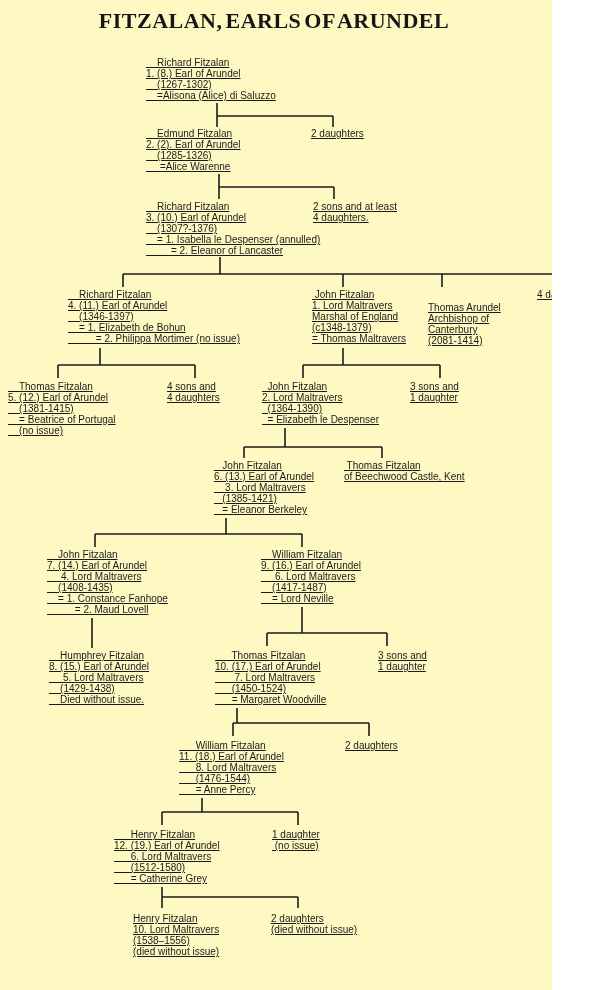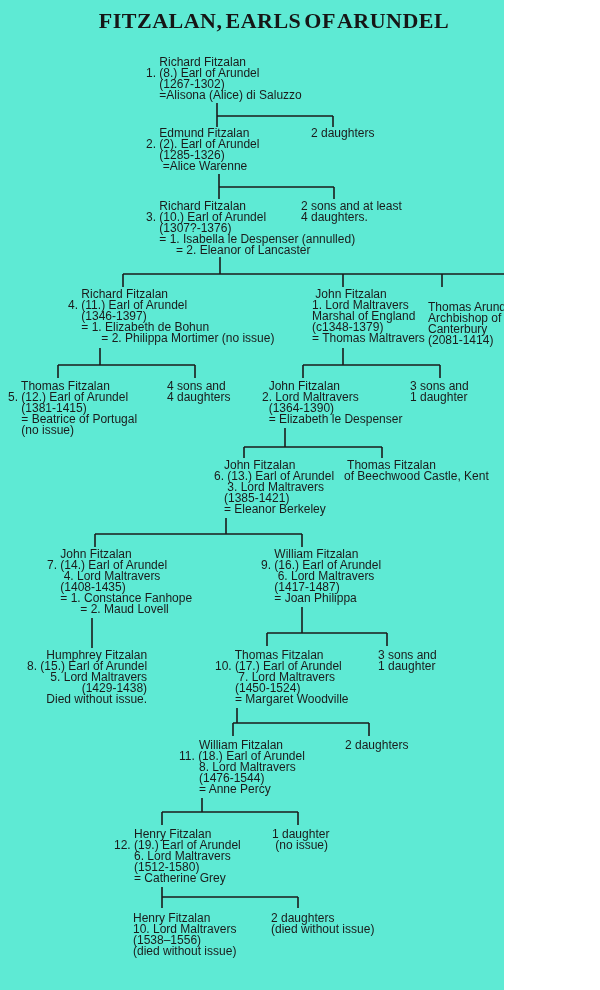--- a/index.html
+++ b/index.html
@@ -2,23 +2,23 @@
 <html><head>
 <meta charset="utf-8">
 <style>
   html, body {
     margin: 0;
     padding: 0;
     background: #ffffff;
   }
   .canvas {
     position: relative;
-    width: 504px;
+    width: 552px;
     height: 990px;
-    background: #5eead4;
+    background: #fef9c3;
     overflow: hidden;
     font-family: "Liberation Sans", "DejaVu Sans", sans-serif;
   }
   .title {
     position: absolute;
     left: 0;
     top: 8px;
     width: 548px;
     margin: 0;
     text-align: center;
@@ -35,22 +35,23 @@
     top: 0;
     pointer-events: none;
   }
   #connector-layer line {
     stroke: #1b1b1b;
     stroke-width: 1.6;
   }
   .node {
     position: absolute;
     color: #1b1b1b;
-    font-size: 12px;
+    font-size: 10px;
     line-height: 11px;
+    text-decoration: underline;
   }
   .node-line {
     white-space: pre;
   }
 </style>
 </head>
 <body>
 
 <div class="canvas">
   <h1 class="title">FITZALAN, EARLS OF ARUNDEL</h1>
@@ -140,21 +141,21 @@
       <div class="node" style="left: 311px; top: 128px;">
         <div class="node-line">2 daughters</div>
       </div>
       <div class="node" style="left: 146px; top: 201px;">
         <div class="node-line">    Richard Fitzalan</div>
         <div class="node-line">3. (10.) Earl of Arundel</div>
         <div class="node-line">    (1307?-1376)</div>
         <div class="node-line">    = 1. Isabella le Despenser (annulled)</div>
         <div class="node-line">         = 2. Eleanor of Lancaster</div>
       </div>
-      <div class="node" style="left: 301px; top: 201px;">
+      <div class="node" style="left: 313px; top: 201px;">
         <div class="node-line">2 sons and at least</div>
         <div class="node-line">4 daughters.</div>
       </div>
       <div class="node" style="left: 68px; top: 289px;">
         <div class="node-line">    Richard Fitzalan</div>
         <div class="node-line">4. (11.) Earl of Arundel</div>
         <div class="node-line">    (1346-1397)</div>
         <div class="node-line">    = 1. Elizabeth de Bohun</div>
         <div class="node-line">          = 2. Philippa Mortimer (no issue)</div>
       </div>
@@ -212,23 +213,23 @@
         <div class="node-line">     4. Lord Maltravers</div>
         <div class="node-line">    (1408-1435)</div>
         <div class="node-line">    = 1. Constance Fanhope</div>
         <div class="node-line">          = 2. Maud Lovell</div>
       </div>
       <div class="node" style="left: 261px; top: 549px;">
         <div class="node-line">    William Fitzalan</div>
         <div class="node-line">9. (16.) Earl of Arundel</div>
         <div class="node-line">     6. Lord Maltravers</div>
         <div class="node-line">    (1417-1487)</div>
-        <div class="node-line">    = Joan Philippa</div>
-      </div>
-      <div class="node" style="left: 27px; top: 650px; text-align: right;">
+        <div class="node-line">    = Lord Neville</div>
+      </div>
+      <div class="node" style="left: 49px; top: 650px;">
         <div class="node-line">    Humphrey Fitzalan</div>
         <div class="node-line">8. (15.) Earl of Arundel</div>
         <div class="node-line">     5. Lord Maltravers</div>
         <div class="node-line">    (1429-1438)</div>
         <div class="node-line">    Died without issue.</div>
       </div>
       <div class="node" style="left: 215px; top: 650px;">
         <div class="node-line">      Thomas Fitzalan</div>
         <div class="node-line">10. (17.) Earl of Arundel</div>
         <div class="node-line">       7. Lord Maltravers</div>

